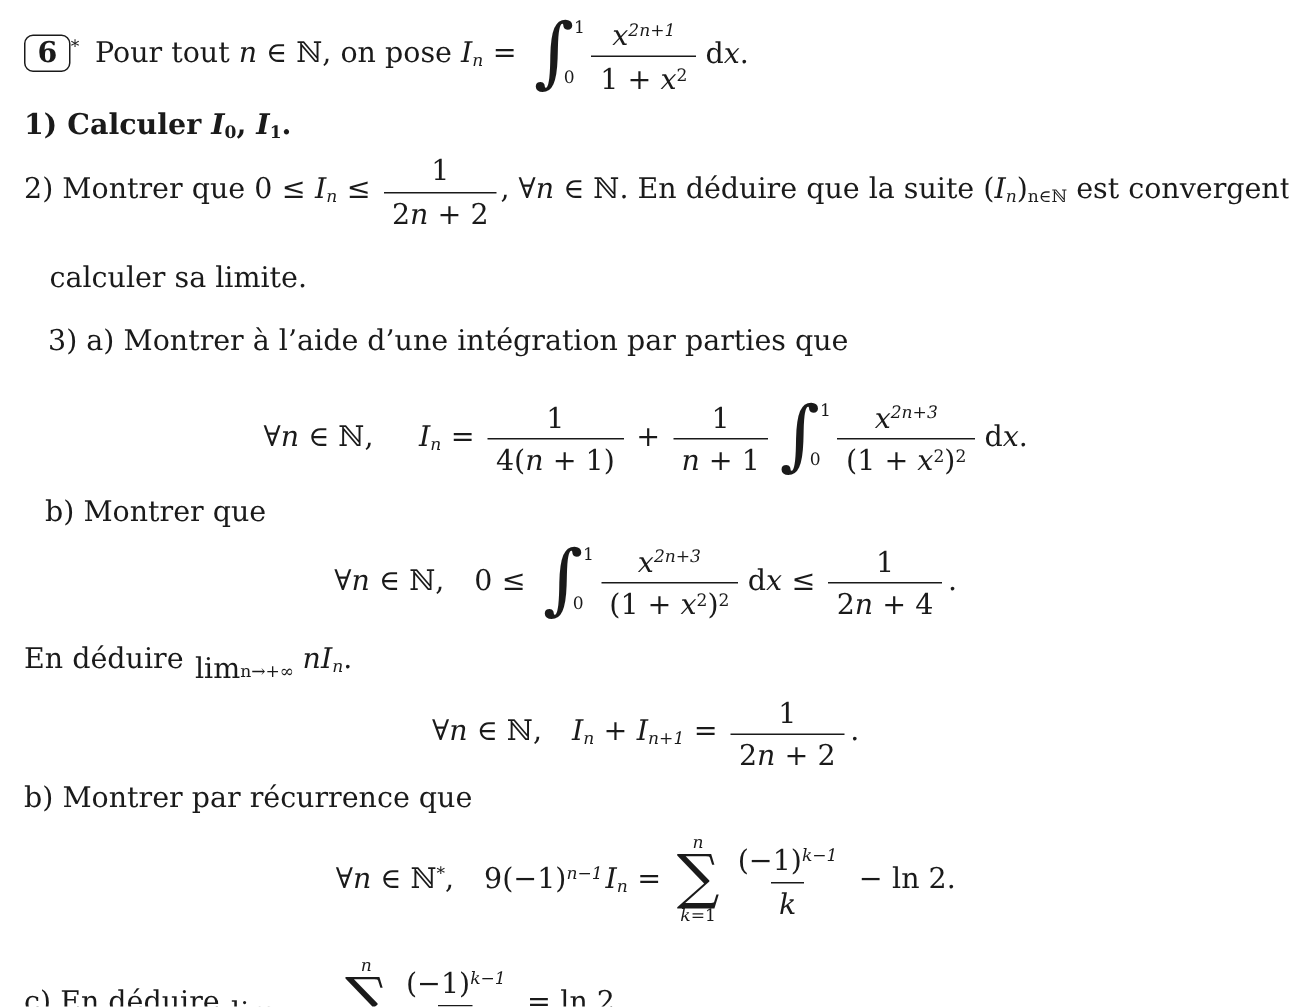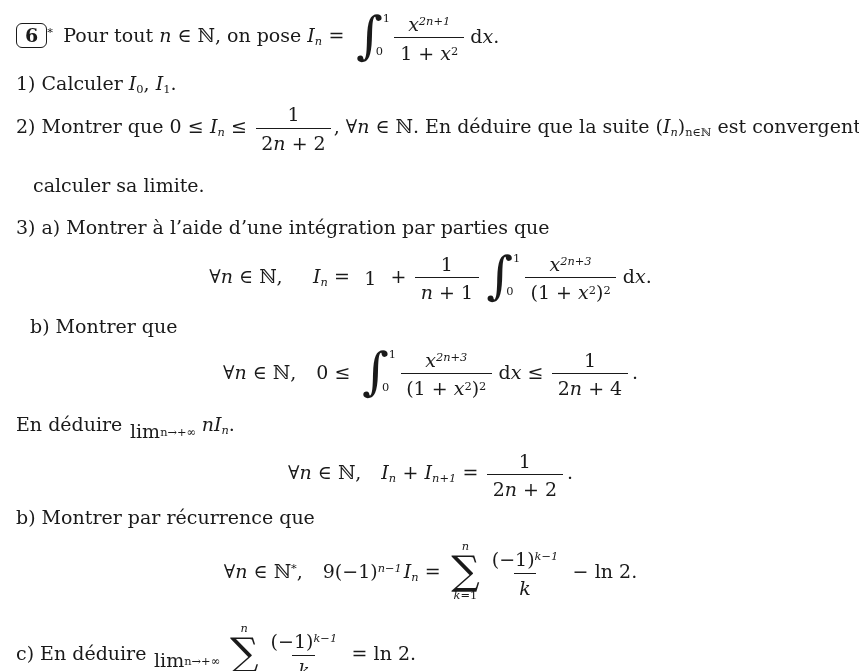--- a/index.html
+++ b/index.html
@@ -48,24 +48,24 @@
   .flexline { display:flex; align-items:center; flex-wrap:nowrap; white-space:nowrap; }
   .disp { display:flex; align-items:center; justify-content:center; flex-wrap:nowrap; white-space:nowrap; }
   .qd  { display:inline-block; width:1.6em; }
   .qd1 { display:inline-block; width:1.05em; }
 
   .exbox { display:inline-block; border:1.7px solid #1a1a1a; border-radius:6px;
            padding:0 0.42em 0.08em; font-weight:bold; }
   .grp { white-space:pre; }
 
   .l1     { min-height:58px; }
-  .lq1    { margin:5px 0 0; line-height:26px; }
+  .lq1    { margin:5px 0 0; line-height:26px;font-weight:bold; }
   .lq2    { min-height:50px; }
   .lq2b   { margin:17px; line-height:25px; }
-  .lq3a   { margin:0; line-height:25px; }
+  .lq3a   { margin:16px; line-height:25px; }
   .disp3a { min-height:70px; margin:1px 0; }
   .lq3b   { margin:3px 14px 0; line-height:25px; }
   .disp3b { min-height:66px; }
   .lded   { min-height:38px; }
   .lq4a   { margin:0; line-height:25px; }
   .disp4a { min-height:52px; }
   .lq4b   { margin:3px 0 0; line-height:25px; }
   .disp4b { min-height:82px; }
   .lq4c   { min-height:78px; margin-top:2px; }
 </style>
@@ -103,20 +103,21 @@
   <p class="lq2b"><span>calculer sa limite.</span></p>
 
   <p class="lq3a"><span>3) a) Montrer à l’aide d’une intégration par parties que</span></p>
 
   <div class="disp disp3a">
     <span class="grp"><span>∀</span><span class="mi">n</span><span> ∈ ℕ,</span></span>
     <span class="qd"></span>
     <span class="grp"><span class="mi">I</span><span class="sub mi">n</span><span class="rel">=</span></span>
     <span class="frac">
         <span class="num"><span>1</span></span>
+        <span class="den"><span>4(</span><span class="mi">n</span><span> + 1)</span></span>
       </span>
     <span class="rel">+</span>
     <span class="frac">
         <span class="num"><span>1</span></span>
         <span class="den"><span class="mi">n</span><span> + 1</span></span>
       </span>
     <span class="bigint">
         <span class="int-sign">∫</span>
         <span class="int-lims">
           <span class="up">1</span>

